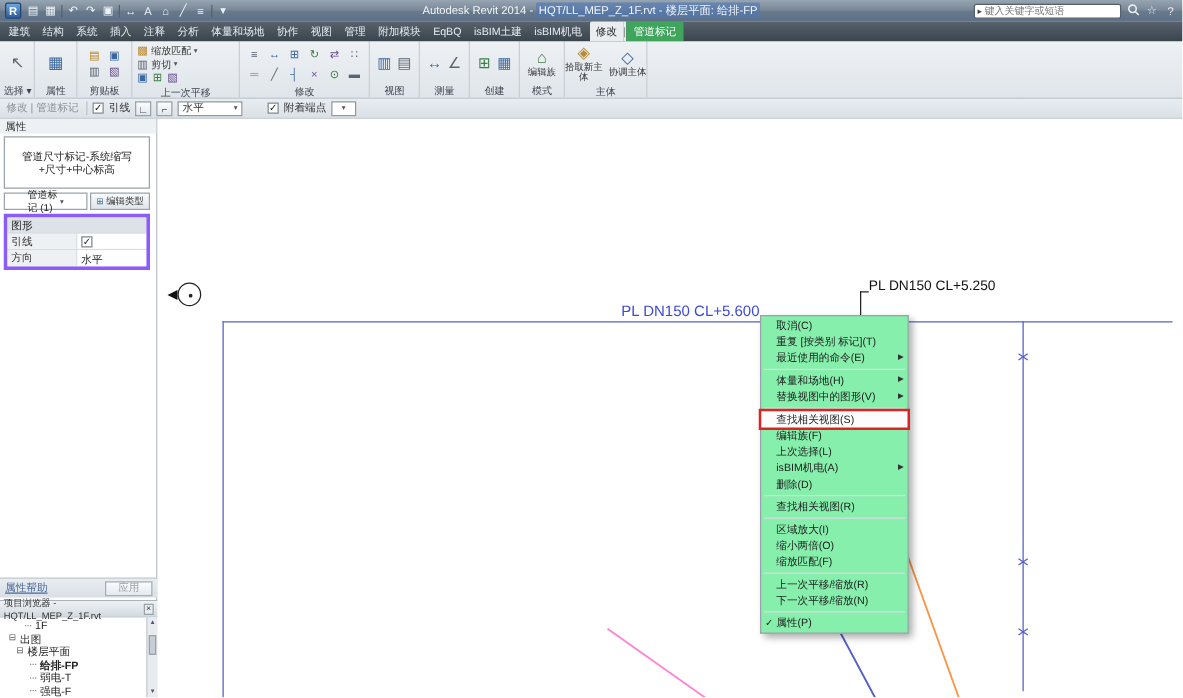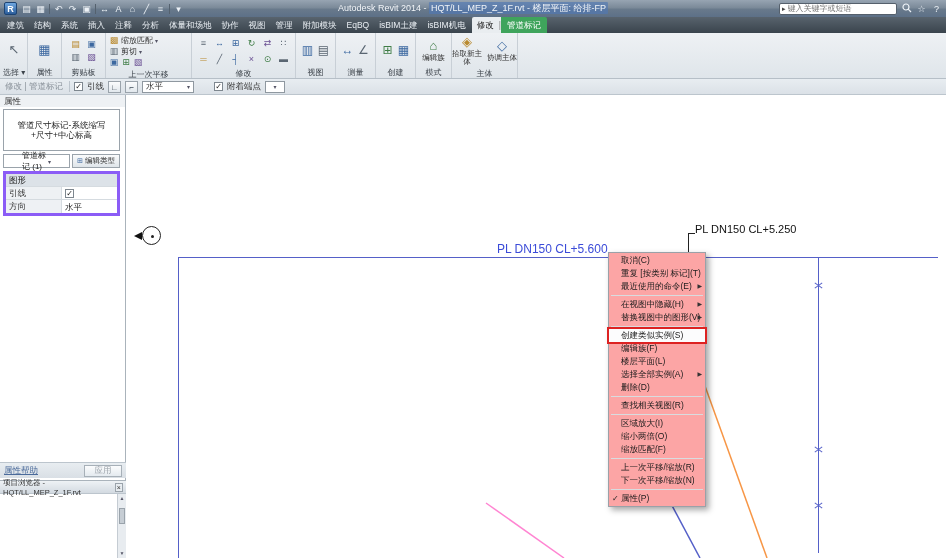--- a/index.html
+++ b/index.html
@@ -98,21 +98,21 @@
 .black-ann{position:absolute;left:562px;top:128px}
 .black-label{position:absolute;left:7px;top:0;color:#111;font-size:11px;white-space:nowrap}
 .leader{position:absolute;left:0;top:10px;width:7px;height:25px;border-left:1px solid #222;border-top:1px solid #222}
 .section-marker{position:absolute;left:8px;top:131px;width:28px;height:20px}
 .sm-circle{position:absolute;left:8px;top:0;width:19px;height:19px;border:1.3px solid #222;border-radius:50%;background:#fff}
 .sm-dot{position:absolute;left:17px;top:9px;width:3px;height:3px;background:#222;border-radius:50%}
 .sm-tri{position:absolute;left:0;top:6px;width:0;height:0;border-right:8px solid #111;border-top:4px solid transparent;border-bottom:4px solid transparent}
 .diag-svg{position:absolute;left:0;top:0;width:820px;height:463px;z-index:1}
 
 
-.cmenu{position:absolute;left:482px;top:157px;width:98px;background:#fca5a5;border:1px solid #9aa1a8;box-shadow:3px 3px 6px rgba(0,0,0,.35);padding:1px 0;z-index:5}
+.cmenu{position:absolute;left:482px;top:157px;width:119px;background:#86efac;border:1px solid #9aa1a8;box-shadow:3px 3px 6px rgba(0,0,0,.35);padding:1px 0;z-index:5}
 .mi{position:relative;height:13px;line-height:13px;font-size:8.5px;color:#1b1b1b;padding:0 10px 0 12px;white-space:nowrap;overflow:hidden}
 .mi .sub{position:absolute;right:3px;top:0;font-size:6px;line-height:13px;color:#333}
 .mi .chk{position:absolute;left:3px;top:0;font-size:8px;line-height:13px;color:#222}
 .mi.hot{box-shadow:0 0 0 2px var(--highlight-red,#dd2222);background:#fcfcfd;z-index:2}
 .msep{margin:2px 2px;border-top:1px solid #d8dcdf;height:0}
 </style>
 </head>
 <body>
 
 <div class="titlebar">
@@ -347,20 +347,42 @@
     <div class="help-row">
       <span class="help-link">属性帮助</span>
       <span class="apply-btn">应用</span>
     </div>
 
     <div class="browser">
       <div class="br-header">
         <span>项目浏览器 - HQT/LL_MEP_Z_1F.rvt</span>
         <span class="br-close">×</span>
       </div>
+      <div class="br-body">
+        <div class="ti leaf" style="margin-left:20px">
+            <span class="tl">1F</span>
+          </div>
+        <div class="ti" style="margin-left:6px">
+            <span class="ex">⊟</span>
+            <span class="tl">出图</span>
+          </div>
+        <div class="ti" style="margin-left:12px">
+            <span class="ex">⊟</span>
+            <span class="tl">楼层平面</span>
+          </div>
+        <div class="ti leaf active" style="margin-left:24px">
+            <span class="tl">给排-FP</span>
+          </div>
+        <div class="ti leaf" style="margin-left:24px">
+            <span class="tl">弱电-T</span>
+          </div>
+        <div class="ti leaf" style="margin-left:24px">
+            <span class="tl">强电-F</span>
+          </div>
+      </div>
       <div class="br-scroll">
         <span class="br-ar" style="top:1px">▲</span>
         <div class="br-thumb"></div>
         <span class="br-ar" style="bottom:1px">▼</span>
       </div>
     </div>
   </div>
 
   <div class="canvas">
 
@@ -388,27 +410,27 @@
       <div class="sm-tri"></div>
       <div class="sm-circle"></div>
       <div class="sm-dot"></div>
     </div>
 
     <div class="cmenu">
       <div class="mi"><span>取消(C)</span></div>
       <div class="mi"><span>重复 [按类别 标记](T)</span></div>
       <div class="mi"><span>最近使用的命令(E)</span><span class="sub">▶</span></div>
       <div class="msep"></div>
-      <div class="mi"><span>在视图中隐藏(H)</span><span class="sub">▶</span></div>
+      <div class="mi"><span>体量和场地(H)</span><span class="sub">▶</span></div>
       <div class="mi"><span>替换视图中的图形(V)</span><span class="sub">▶</span></div>
       <div class="msep"></div>
-      <div class="mi hot"><span>创建类似实例(S)</span></div>
+      <div class="mi hot"><span>查找相关视图(S)</span></div>
       <div class="mi"><span>编辑族(F)</span></div>
-      <div class="mi"><span>楼层平面(L)</span></div>
-      <div class="mi"><span>选择全部实例(A)</span><span class="sub">▶</span></div>
+      <div class="mi"><span>上次选择(L)</span></div>
+      <div class="mi"><span>isBIM机电(A)</span><span class="sub">▶</span></div>
       <div class="mi"><span>删除(D)</span></div>
       <div class="msep"></div>
       <div class="mi"><span>查找相关视图(R)</span></div>
       <div class="msep"></div>
       <div class="mi"><span>区域放大(I)</span></div>
       <div class="mi"><span>缩小两倍(O)</span></div>
       <div class="mi"><span>缩放匹配(F)</span></div>
       <div class="msep"></div>
       <div class="mi"><span>上一次平移/缩放(R)</span></div>
       <div class="mi"><span>下一次平移/缩放(N)</span></div>

